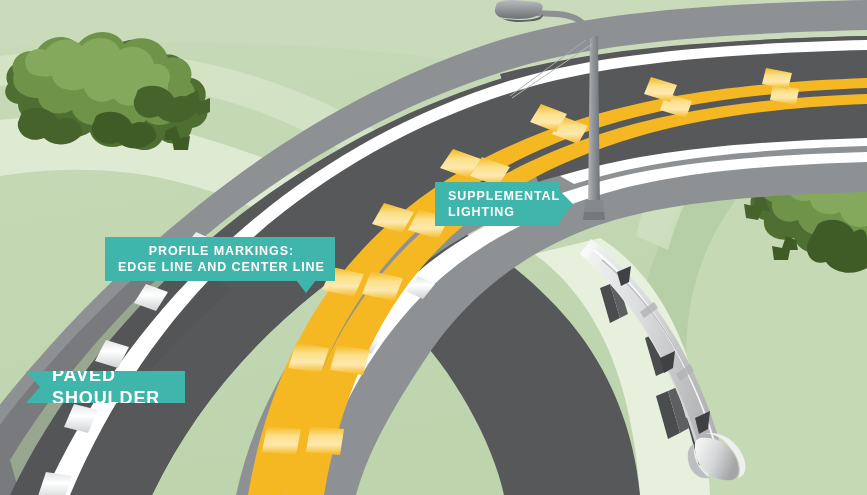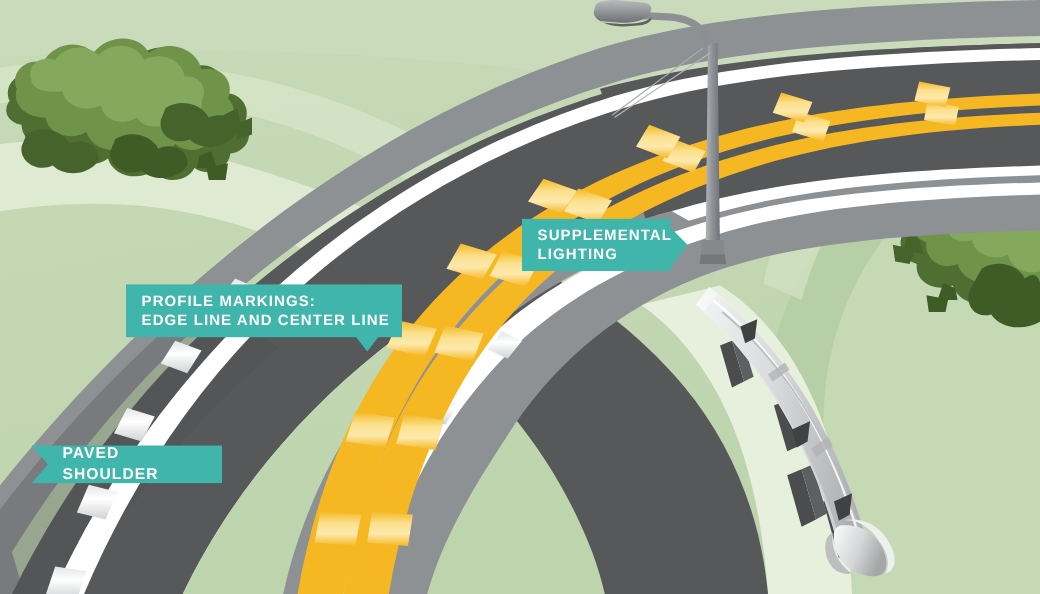--- a/index.html
+++ b/index.html
@@ -42,33 +42,34 @@
   .callout .callout-text {
     display: block;
   }
   
   #callout-paved-shoulder {
     left: 26px;
     top: 371px;
     width: 159px;
     height: 32px;
     padding: 0 10px 0 26px;
-    font-size: 13px;
+    font-size: 18px;
     background: #3fb5ab;
     clip-path: polygon(0 0, 100% 0, 100% 100%, 0 100%, 14px 50%);
   }
   
   #callout-profile-markings {
     left: 105px;
     top: 237px;
     width: 230px;
     height: 44px;
     padding: 0 0 0 13px;
     font-size: 12.5px;
     background: #3fb5ab;
+    text-align: center;
   }
   #callout-profile-markings-tail {
     position: absolute;
     left: 296px;
     top: 280px;
     width: 0;
     height: 0;
     border-left: 10px solid transparent;
     border-right: 10px solid transparent;
     border-top: 13px solid #3fb5ab;

